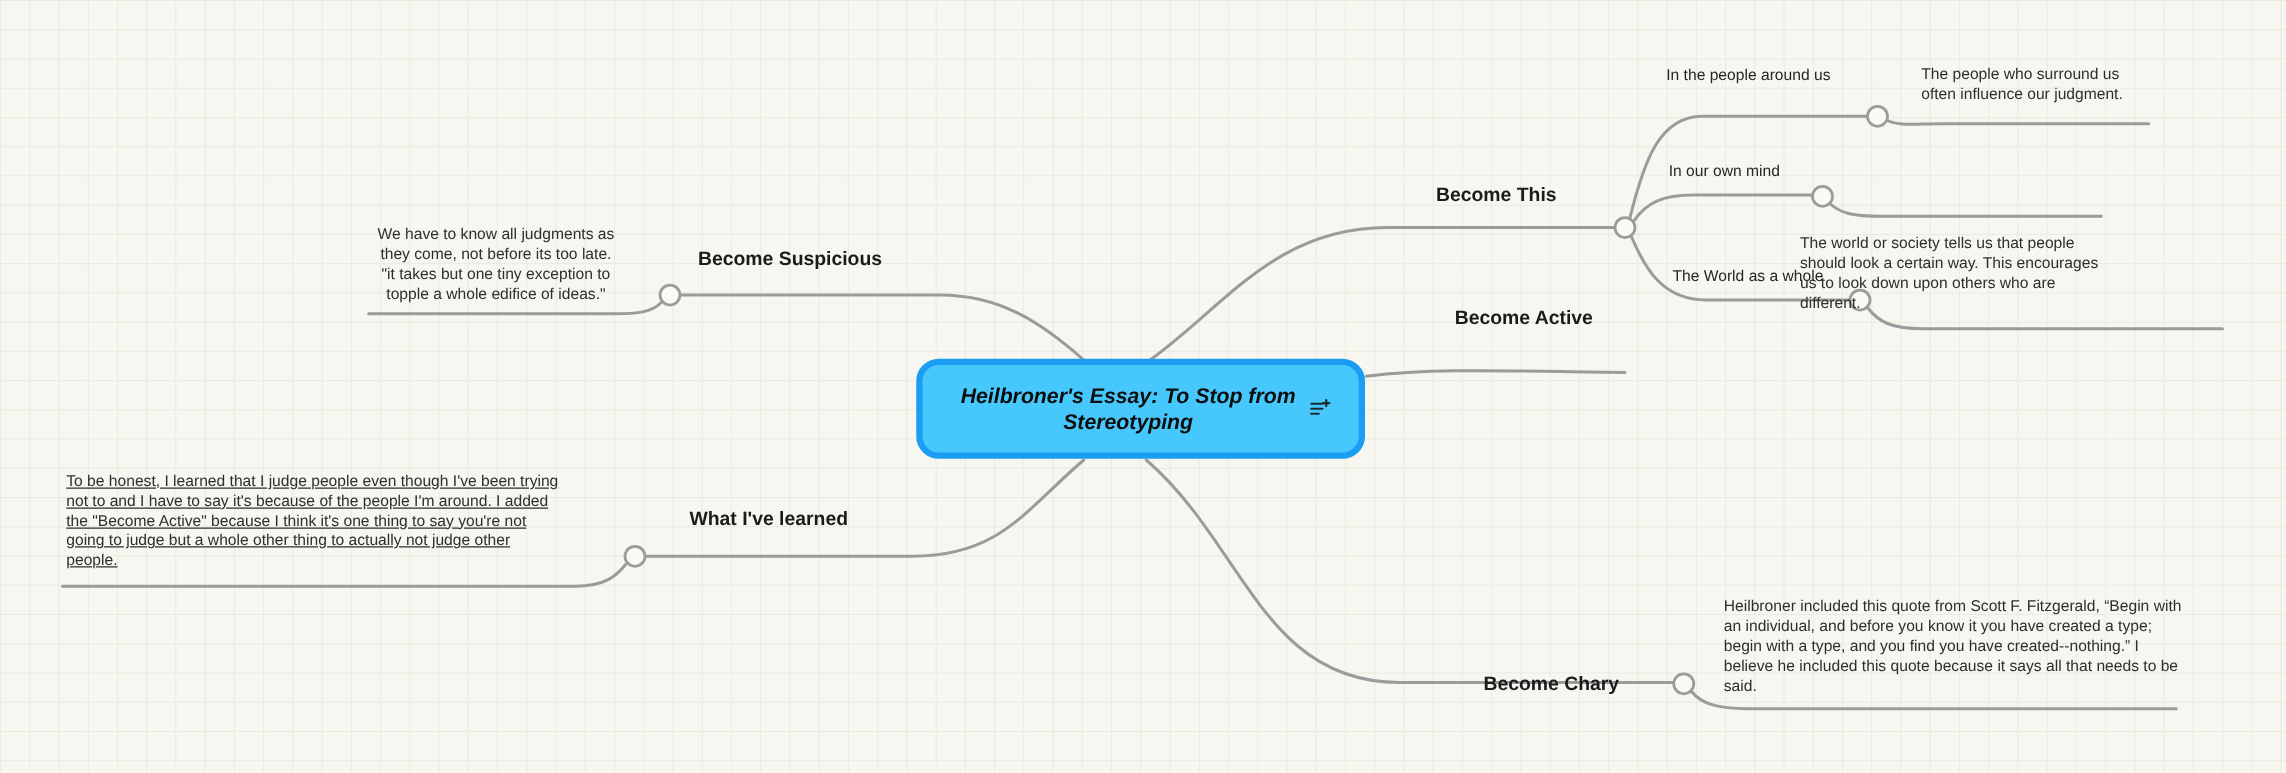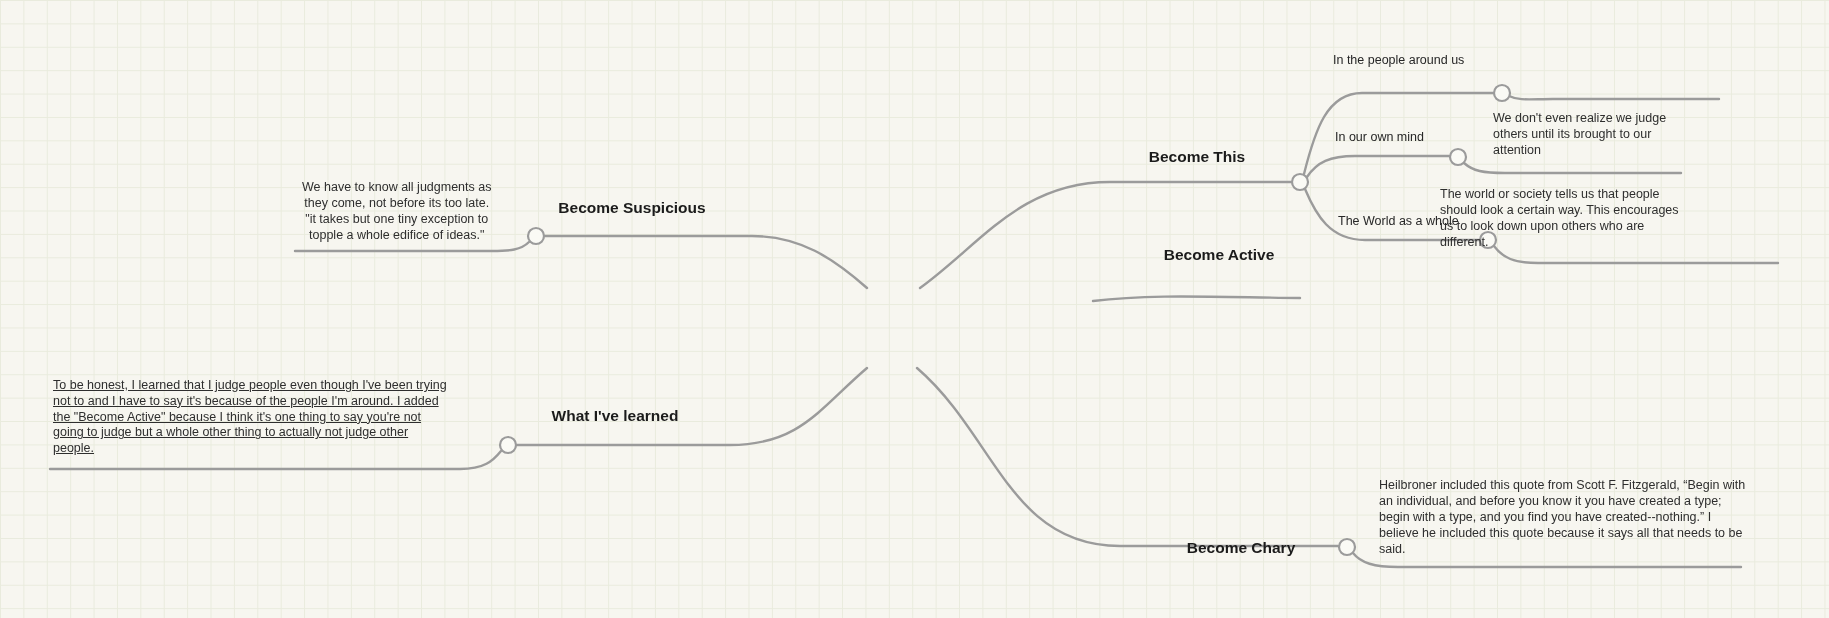--- a/index.html
+++ b/index.html
@@ -87,41 +87,53 @@
 
     <circle class="dot" cx="1300" cy="182" r="8"></circle>
     <circle class="dot" cx="1502" cy="93" r="8"></circle>
     <circle class="dot" cx="1458" cy="157" r="8"></circle>
     <circle class="dot" cx="1488" cy="240" r="8"></circle>
     <circle class="dot" cx="1347" cy="547" r="8"></circle>
     <circle class="dot" cx="536" cy="236" r="8"></circle>
     <circle class="dot" cx="508" cy="445" r="8"></circle>
   </svg>
 
+  <div class="root-node">
+    <div class="root-title">Heilbroner's Essay: To Stop from
+Stereotyping</div>
+    <svg class="notes-icon" viewBox="0 0 18 18">
+      <g stroke="#1f2b33" stroke-width="1.7" stroke-linecap="round" fill="none">
+        <line x1="2" y1="5" x2="11" y2="5"></line>
+        <line x1="2" y1="9" x2="11" y2="9"></line>
+        <line x1="2" y1="13" x2="8" y2="13"></line>
+        <line x1="14" y1="2" x2="14" y2="7"></line>
+        <line x1="11.5" y1="4.5" x2="16.5" y2="4.5"></line>
+      </g>
+    </svg>
+  </div>
 
   <div class="topic-label" style="left:1197px;top:148px;">Become This</div>
 
   <div class="topic-label" style="left:1219px;top:246px;">Become Active</div>
 
   <div class="topic-label" style="left:1241px;top:506px;margin-top:33px;">Become Chary</div>
 
   <div class="topic-label" style="left:632px;top:199px;">Become Suspicious</div>
 
   <div class="topic-label" style="left:615px;top:407px;">What I've learned</div>
 
   <div class="sub-label" style="left:1333px;top:53px;">In the people around us</div>
 
   <div class="sub-label" style="left:1335px;top:130px;">In our own mind</div>
 
   <div class="sub-label" style="left:1338px;top:214px;">The World as a whole</div>
 
+  <div class="note-text" style="left:1537px;top:51px;">The people who surround us
+often influence our judgment.</div>
 
-  <div class="note-text" style="left:1493px;top:110px;">We don't even realize we judge
-others until its brought to our
-attention</div>
 
   <div class="note-text" style="left:1440px;top:186px;">The world or society tells us that people
 should look a certain way. This encourages
 us to look down upon others who are
 different.</div>
 
   <div class="note-text" style="left:1343px;top:477px;margin-left:36px;">Heilbroner included this quote from Scott F. Fitzgerald, “Begin with
 an individual, and before you know it you have created a type;
 begin with a type, and you find you have created--nothing.” I
 believe he included this quote because it says all that needs to be

